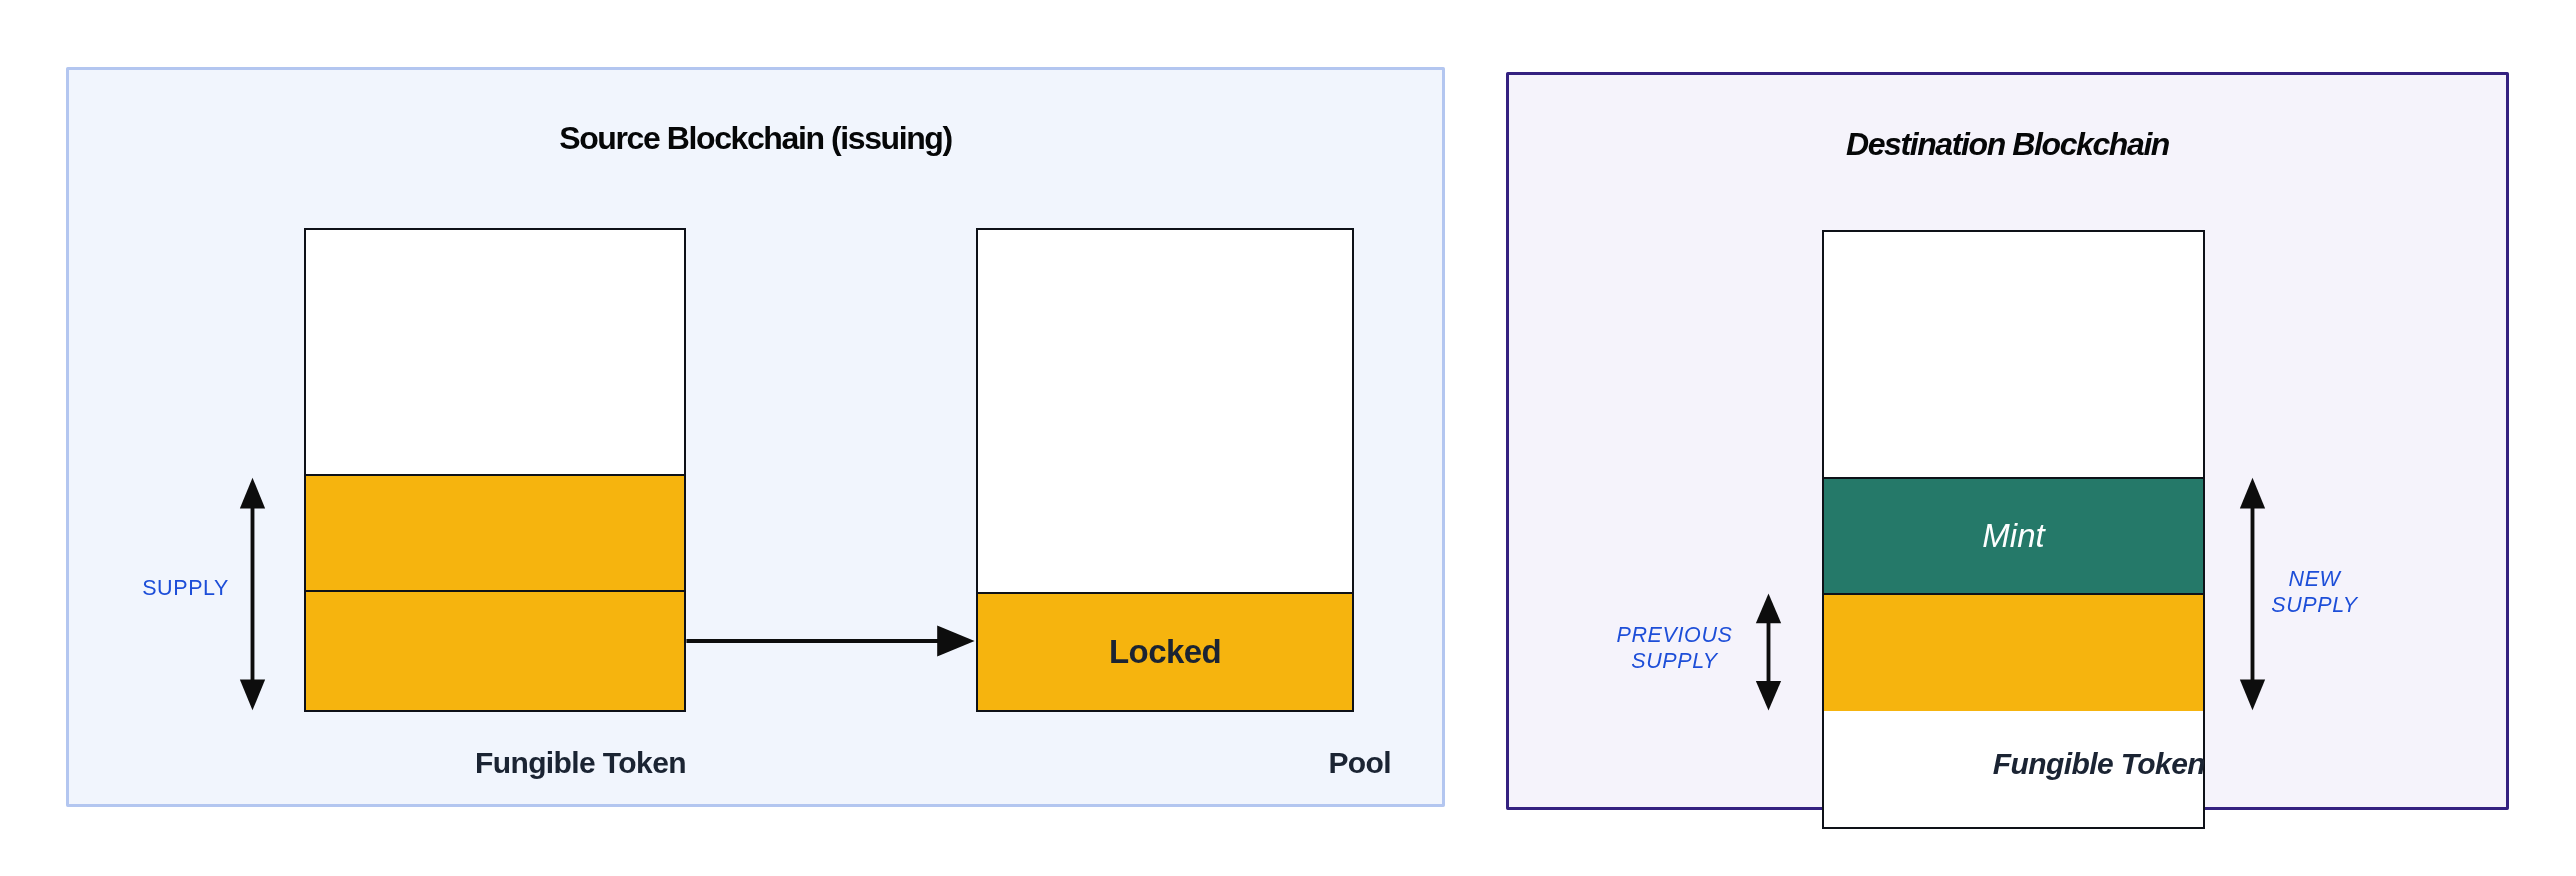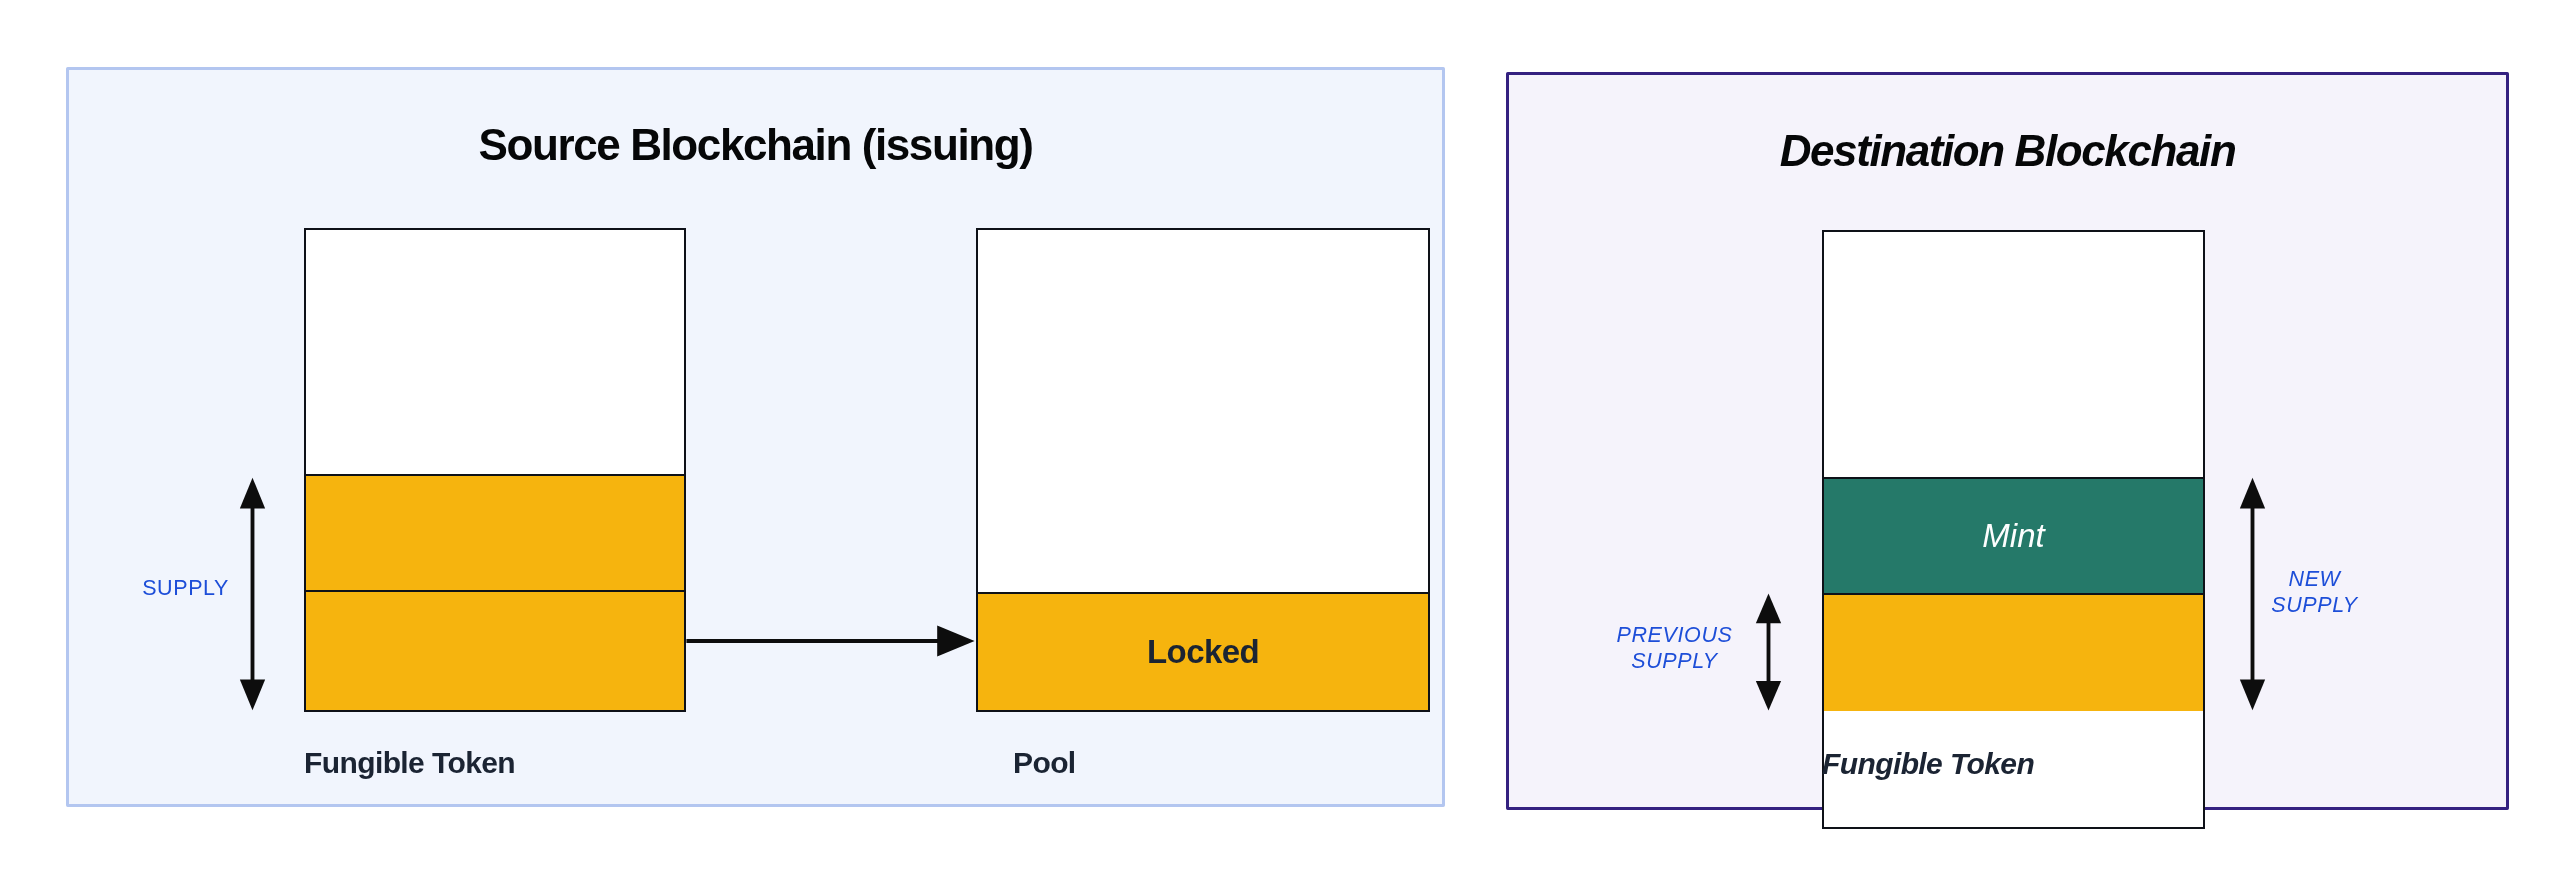--- a/index.html
+++ b/index.html
@@ -29,21 +29,21 @@
     left: 1506px; top: 72px;
     width: 1003px; height: 738px;
     background: #F5F3FB;
     border: 3.9px solid #342180;
     font-style: italic;
   }
   .panel-title {
     position: absolute;
     left: 0; right: 0;
     text-align: center;
-    font-size: 44px;
+    font-size: 32px;
     font-weight: 700;
     letter-spacing: -1.4px;
     color: #060708;
     white-space: nowrap;
   }
   .panel-source .panel-title { top: 50px; }
   .panel-dest   .panel-title { top: 51px; }
 
   .bar {
     position: absolute;
@@ -71,21 +71,21 @@
     color: #1B2433;
   }
   .sec-label-light {
     font-size: 33px;
     font-weight: 500;
     color: #FDFEFE;
   }
 
   .bar-caption {
     position: absolute;
-    text-align: left;
+    text-align: right;
     font-size: 30px;
     font-weight: 700;
     letter-spacing: -0.6px;
     color: #1B2433;
     white-space: nowrap;
   }
 
   .range-label {
     position: absolute;
     font-size: 21.5px;
@@ -108,21 +108,21 @@
 
   <div class="panel-title">Source Blockchain (issuing)</div>
 
   <div class="bar" style="left:235px; top:158px; width:382px; height:484px;">
     <div class="sec" style="height:244px;"></div>
     <div class="sec sec-yellow sec-divided" style="height:116px;"></div>
     <div class="sec sec-yellow sec-divided" style="height:120px;"></div>
   </div>
   <div class="bar-caption" style="left:235px; width:382px; top:676px;">Fungible Token</div>
 
-  <div class="bar" style="left:907px; top:158px; width:454px; height:484px;gap:48px;">
+  <div class="bar" style="left:907px; top:158px; width:378px; height:484px;gap:48px;">
     <div class="sec" style="height:348px;"></div>
     <div class="sec sec-yellow sec-divided" style="height:131px;">
       <span class="sec-label-dark">Locked</span>
     </div>
   </div>
   <div class="bar-caption" style="left:944px; width:378px; top:676px;">Pool</div>
 
   <svg class="arrow" style="left:167px; top:406px;" width="33" height="236" viewBox="0 0 60 427">
     <line class="arrow-stroke" x1="30" y1="50" x2="30" y2="377"></line>
     <polygon class="arrow-fill" points="30,2 7,58 53,58"></polygon>

